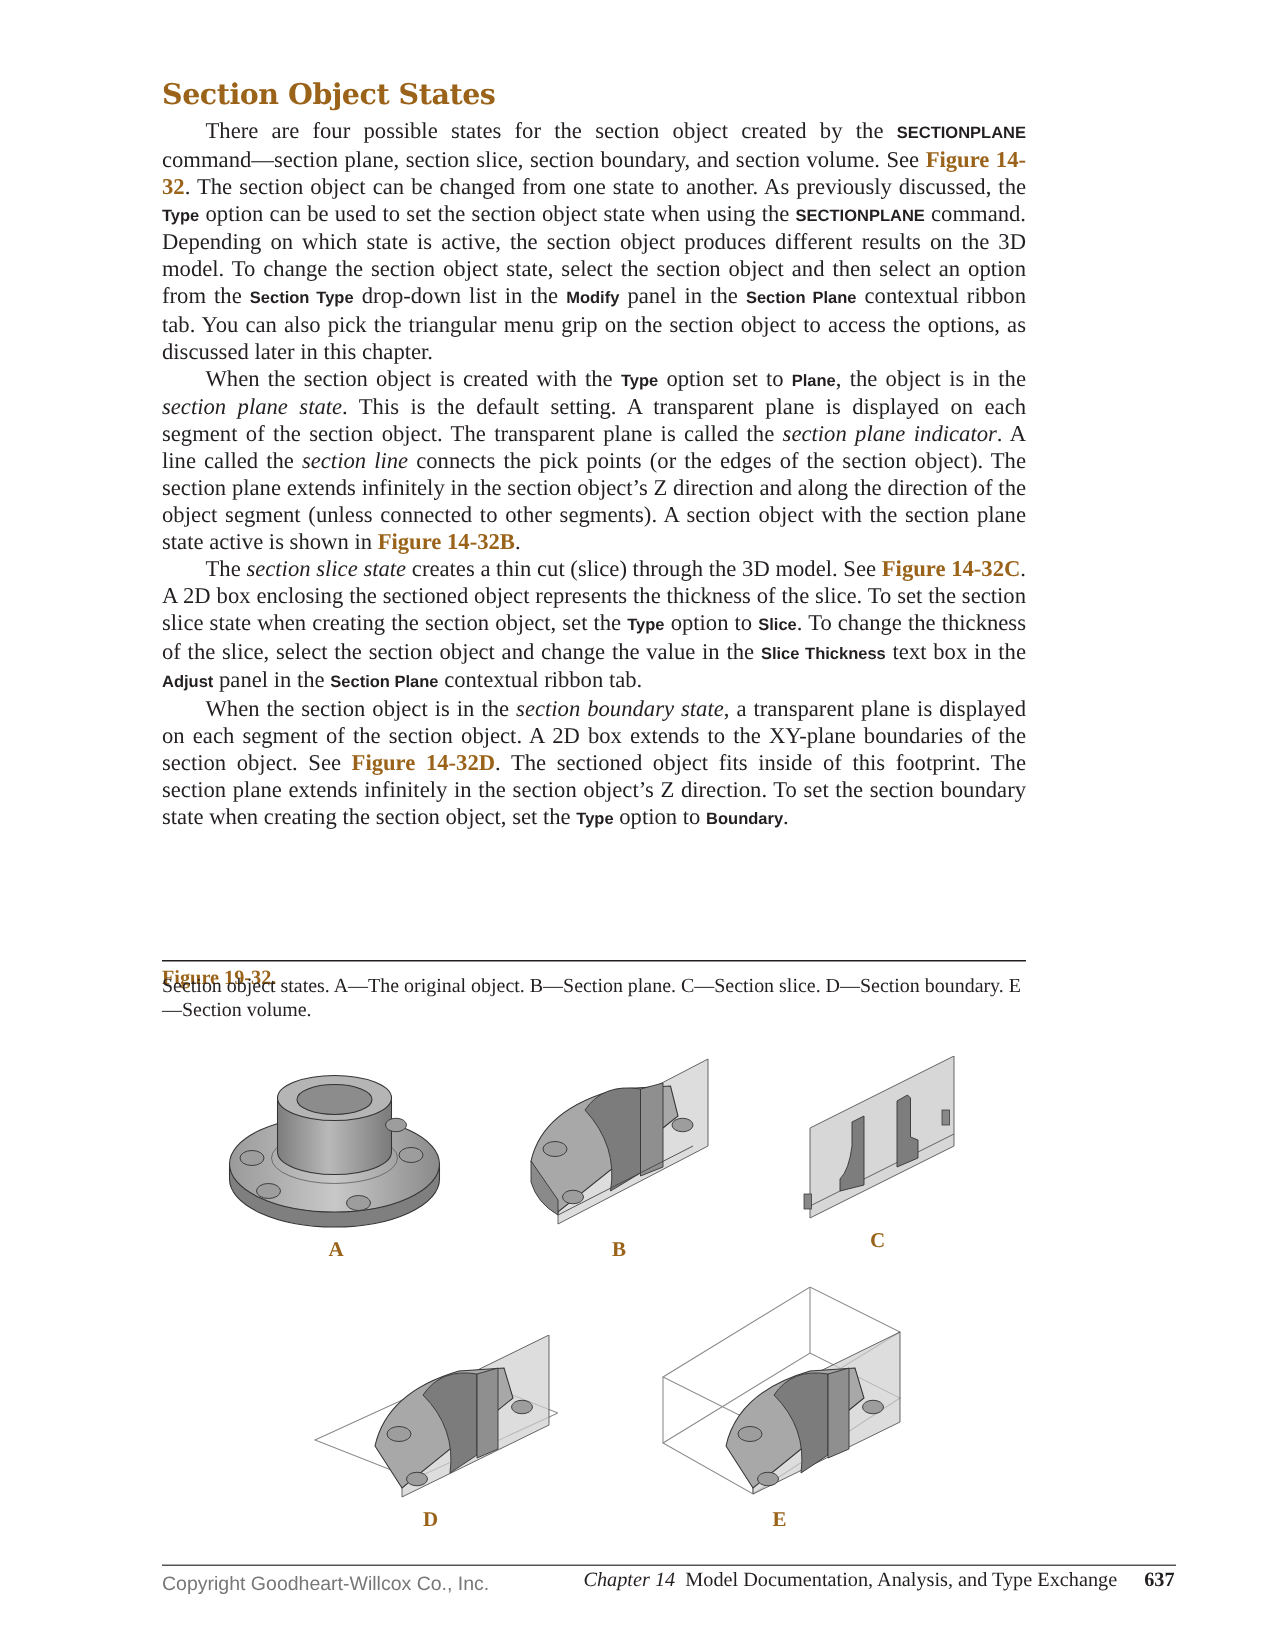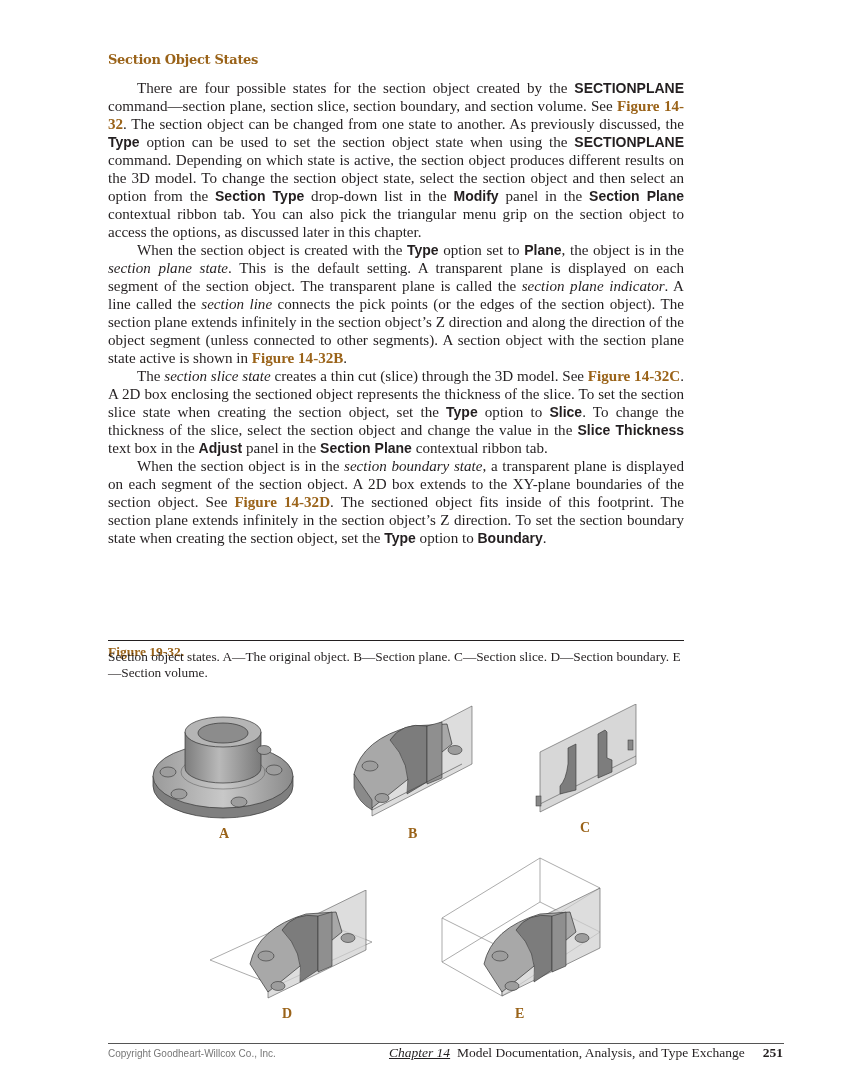--- a/index.html
+++ b/index.html
@@ -1,54 +1,54 @@
 <!DOCTYPE html>
 <html><head>
 <meta charset="utf-8">
 <style>
   html, body { margin: 0; padding: 0; background: #ffffff; }
   body { width: 849px; height: 1087px; position: relative; overflow: hidden; }
   .page { position: absolute; left: 0; top: 0; width: 849px; height: 1087px; }
   .heading {
     position: absolute; left: 108px; top: 52px;
-    font-family: "DejaVu Serif", serif; font-weight: bold; font-size: 13px;
+    font-family: "DejaVu Serif", serif; font-weight: bold; font-size: 19px;
     color: #9a6319; letter-spacing: -0.3px; margin: 0;
   }
   .body-text {
     position: absolute; left: 108px; width: 576px; top: 79px;
     font-family: "Liberation Serif", serif; font-size: 15.1px; line-height: 18px;
     color: #231f20; text-align: justify; margin: 0;
   }
   .body-text p { margin: 0; text-indent: 29px; }
-  .b { font-family: "Liberation Sans", sans-serif; font-weight: bold; font-size: 14px; }
+  .b { font-family: "Liberation Sans", sans-serif; font-weight: bold; font-size: 11px; }
   .bi { font-weight: normal; font-style: italic; }
   .xref { color: #9a6319; font-weight: bold; }
   .rule { position: absolute; left: 108px; width: 576px; height: 1px; background: #231f20; }
   .fig-title {
     position: absolute; left: 108px; top: 644px;
     font-family: "Liberation Serif", serif; font-weight: bold; font-size: 13.5px; color: #9a6319;
   }
   .fig-caption {
     position: absolute; left: 108px; top: 649px; width: 580px;
     font-family: "Liberation Serif", serif; font-size: 13.3px; line-height: 15.5px; color: #231f20;
   }
   .fig-label {
     position: absolute; font-family: "Liberation Serif", serif; font-weight: bold;
     font-size: 14px; color: #9a6319;
   }
   .illus { position: absolute; }
   .footer-left {
     position: absolute; left: 108px; top: 1048px;
-    font-family: "Liberation Sans", sans-serif; font-size: 10px; color: #777777;
+    font-family: "Liberation Sans", sans-serif; font-size: 13px; color: #777777;
   }
   .footer-right {
     position: absolute; right: 66px; top: 1045px;
     font-family: "Liberation Serif", serif; font-size: 13.5px; color: #231f20;
   }
-  .footer-right .ch { font-style: italic; text-decoration: underline; }
+  .footer-right .ch { font-style: italic; }
   .footer-right .pg { font-weight: bold; margin-left: 18px; }
 </style>
 </head>
 <body>
 
 <div class="page">
 
   <h2 class="heading">Section Object States</h2>
 
   <div class="body-text">
@@ -140,16 +140,16 @@
 
   <div class="fig-label" style="left:219px; top:826px;">A</div>
   <div class="fig-label" style="left:408px; top:826px;">B</div>
   <div class="fig-label" style="left:580px; top:820px;">C</div>
   <div class="fig-label" style="left:282px; top:1006px;">D</div>
   <div class="fig-label" style="left:515px; top:1006px;">E</div>
 
   <div class="rule" style="top:1043px; width:676px; background:#555;"></div>
   <div class="footer-left">Copyright Goodheart-Willcox Co., Inc.</div>
   <div class="footer-right">
-    <span class="ch">Chapter 14</span>&nbsp;&nbsp;<span>Model Documentation, Analysis, and Type Exchange</span><span class="pg">251</span>
+    <span class="ch">Chapter 14</span>&nbsp;&nbsp;<span>Model Documentation, Analysis, and Type Exchange</span><span class="pg">637</span>
   </div>
 
 </div>
 
 </body></html>

